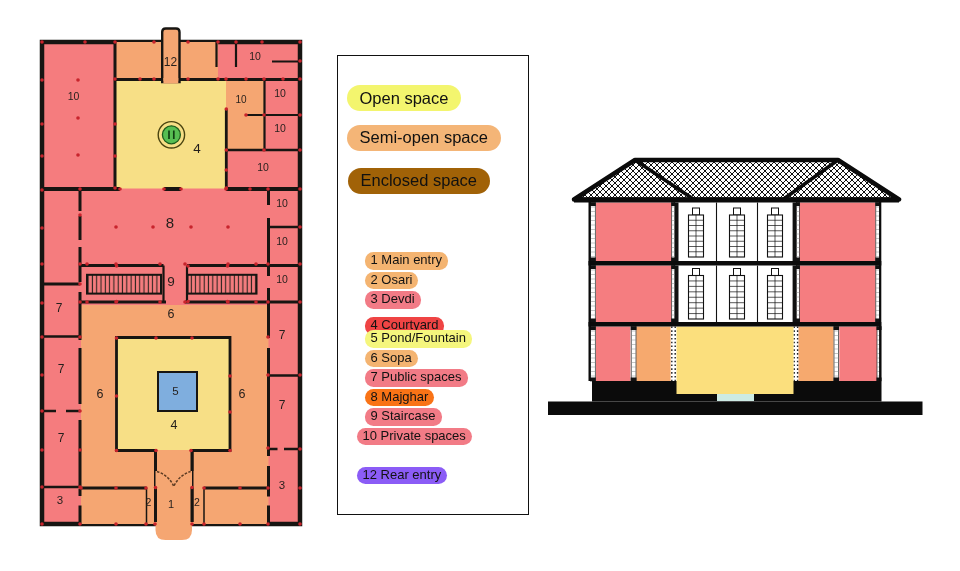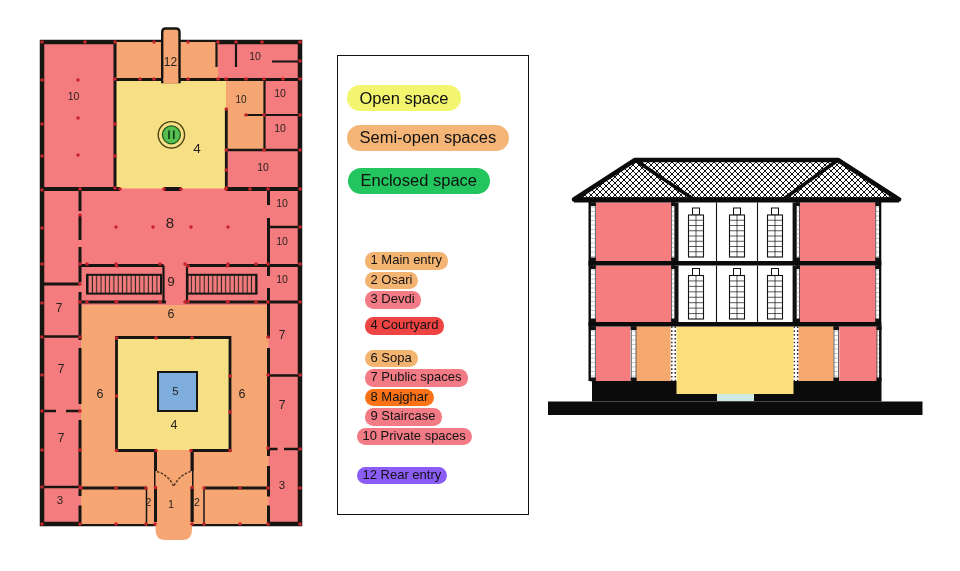--- a/index.html
+++ b/index.html
@@ -512,25 +512,26 @@
     <rect x="588.5" y="322" width="292.8" height="4.5" fill="#0b0b0b"></rect>
     <rect x="588.5" y="202" width="2.2" height="179" fill="#0b0b0b"></rect>
     <rect x="879.1" y="202" width="2.2" height="179" fill="#0b0b0b"></rect>
     <polygon points="574,199.5 635,160 838,160 899,199.5" fill="url(#rh)" stroke="#0b0b0b" stroke-width="4.5" stroke-linejoin="round"></polygon>
     <line x1="635" y1="160" x2="694" y2="199.5" stroke="#0b0b0b" stroke-width="3.5"></line>
     <line x1="838" y1="160" x2="783" y2="199.5" stroke="#0b0b0b" stroke-width="3.5"></line>
     <line x1="574" y1="200" x2="899" y2="200" stroke="#0b0b0b" stroke-width="5"></line>
 </svg>
 <div id="legend">
 <div class="pill" style="left:9px;top:29px;background:#f3f56e">Open space</div>
-<div class="pill" style="left:9px;top:68.5px;background:#f4b577">Semi-open spaces</div>
-<div class="pill" style="left:10px;top:111.5px;background:#22c55e">Enclosed space</div>
+<div class="pill" style="left:9px;top:68.5px;background:#f4b577">Semi-open space</div>
+<div class="pill" style="left:10px;top:111.5px;background:#a16207">Enclosed space</div>
 <div class="li" style="top:196.0px;left:27px;background:#f4b471">1&nbsp;Main entry</div>
 <div class="li" style="top:215.5px;left:27px;background:#f4b471">2&nbsp;Osari</div>
 <div class="li" style="top:235.0px;left:27px;background:#f27b86">3&nbsp;Devdi</div>
 <div class="li" style="top:261px;left:27px;background:#ef4444">4&nbsp;Courtyard</div>
+<div class="li" style="top:274.0px;left:27px;background:#f5f67d">5&nbsp;Pond/Fountain</div>
 <div class="li" style="top:293.5px;left:27px;background:#f4b471">6&nbsp;Sopa</div>
 <div class="li" style="top:313.0px;left:27px;background:#f27b86">7&nbsp;Public spaces</div>
 <div class="li" style="top:332.5px;left:27px;background:#f97316">8&nbsp;Majghar</div>
 <div class="li" style="top:352.0px;left:27px;background:#f27b86">9&nbsp;Staircase</div>
 <div class="li" style="top:371.5px;left:19px;background:#f27b86">10&nbsp;Private spaces</div>
 <div class="li" style="top:410.5px;left:19px;background:#8b5cf6">12&nbsp;Rear entry</div>
 
 </div>
 </body></html>

